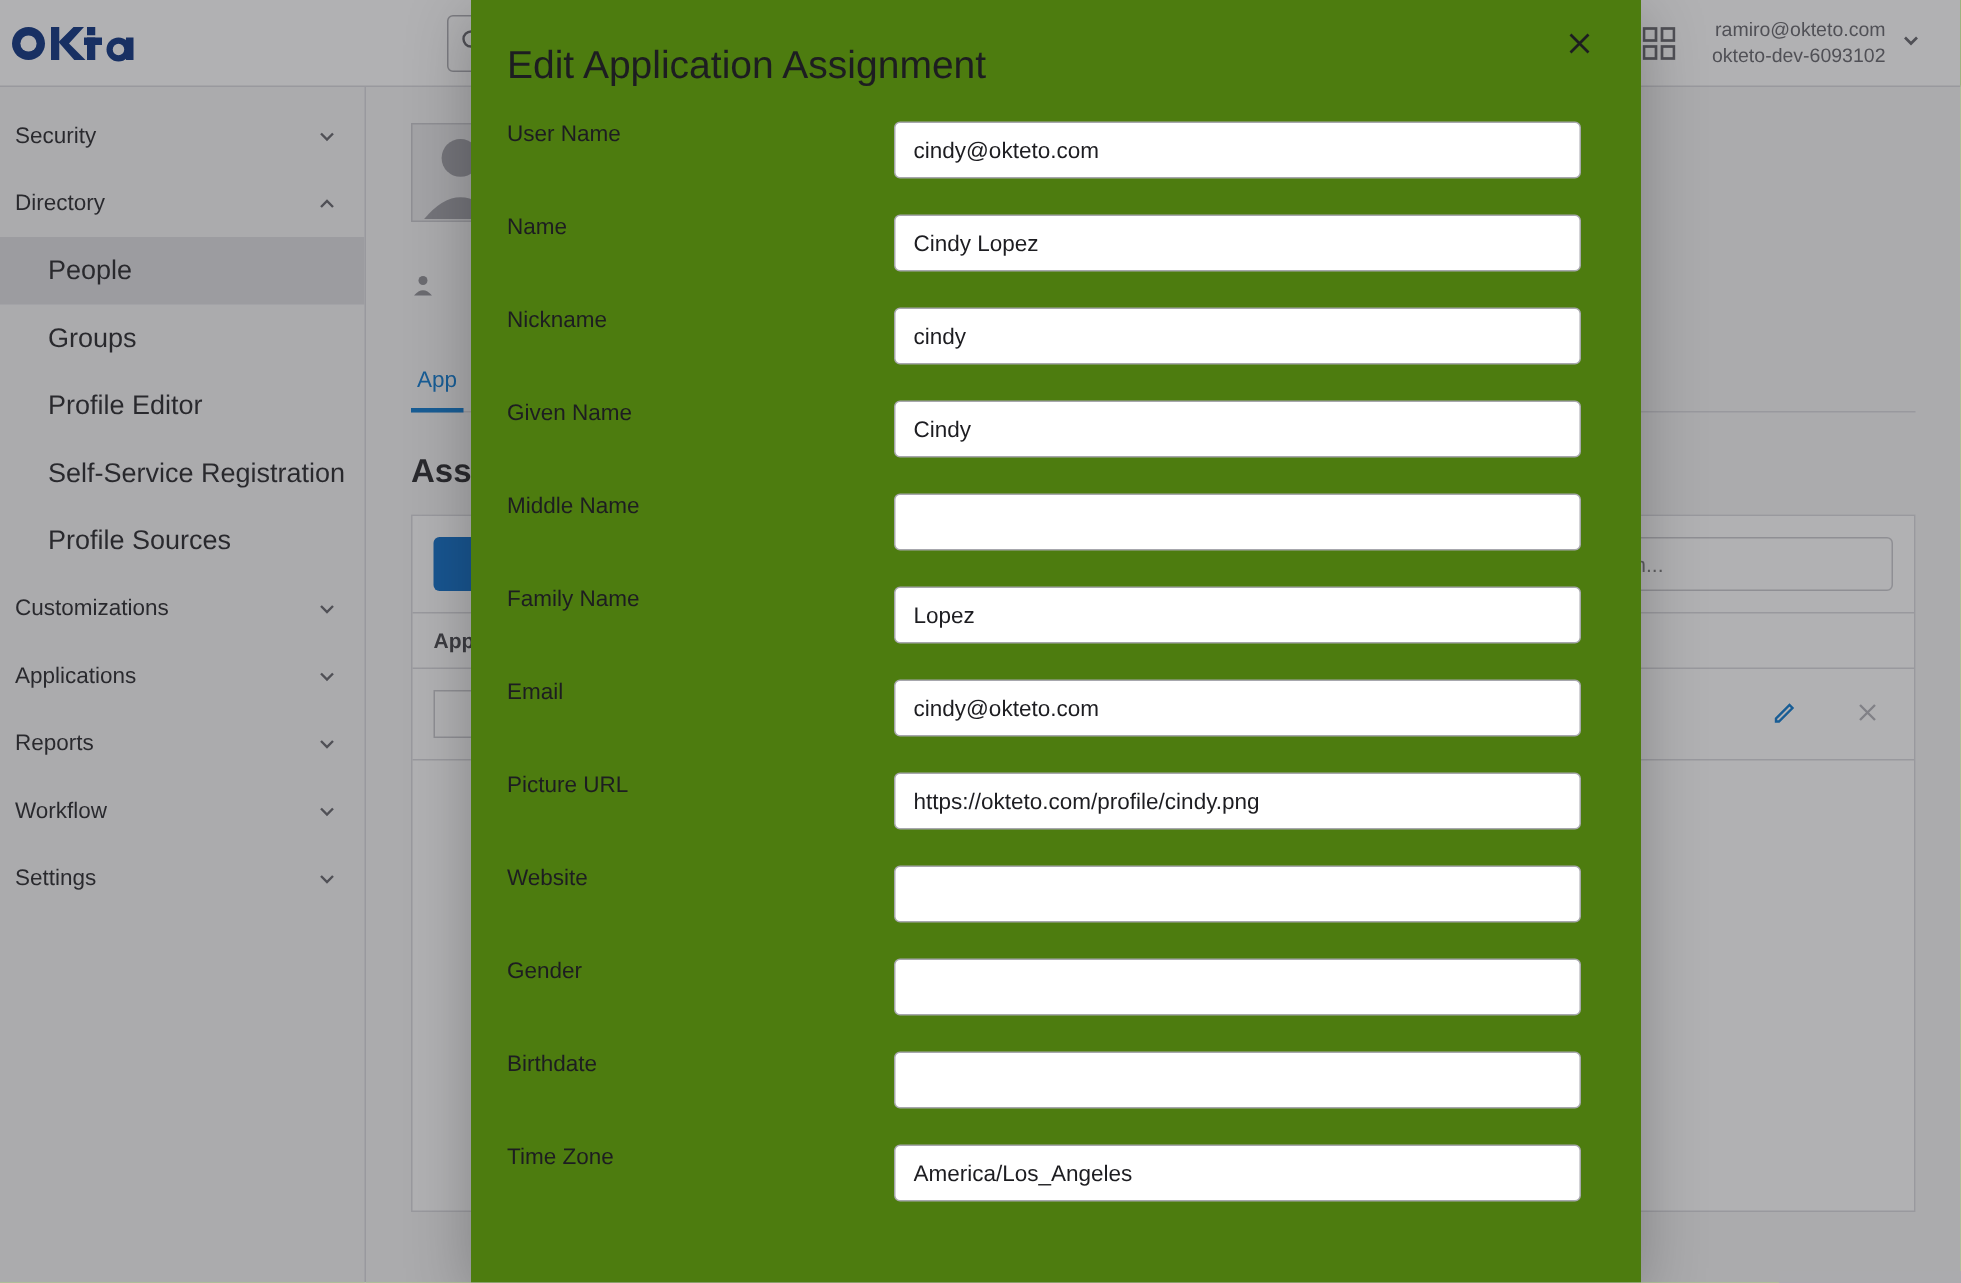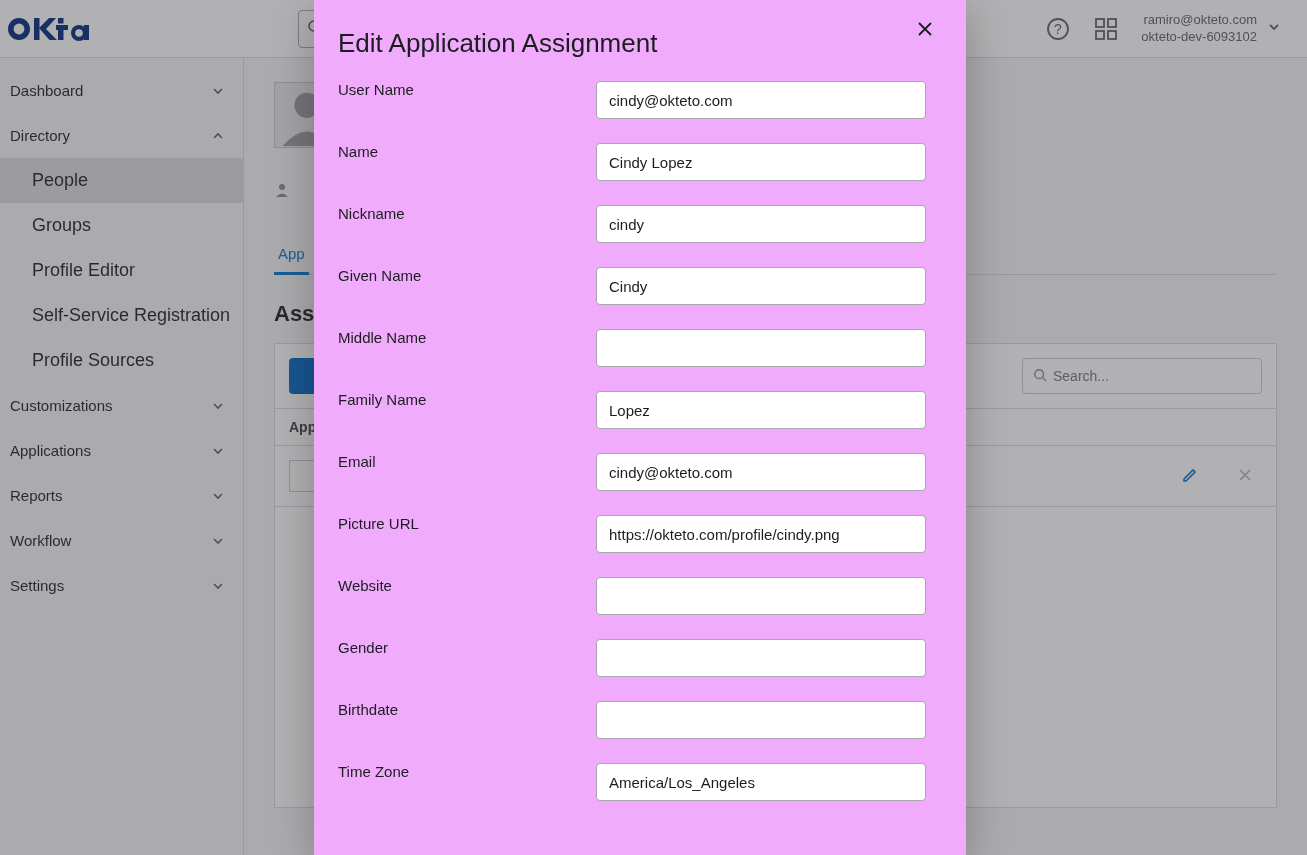--- a/index.html
+++ b/index.html
@@ -214,23 +214,23 @@
   
   .backdrop {
     position: absolute;
     inset: 0;
     background: rgba(60,60,65,0.40);
   }
   .modal {
     position: absolute;
     top: 0;
     left: 314px;
-    width: 652px;
+    width: 780px;
     height: 855px;
-    background: #f0abfc;
+    background: #4d7c0f;
     display: flex;
     flex-direction: column;
     box-shadow: 0 10px 40px rgba(0,0,0,0.25);
   }
   .modal-scroll {
     overflow-y: auto;
     flex: 1;
     padding: 28px 40px 20px 24px;
   }
   .modal-title {
@@ -327,21 +327,21 @@
           </svg>
       </span>
     </div>
   </div>
 </div>
 
 <div class="shell">
 
   <div class="sidebar">
     <div class="nav-item">
-      <span>Dashboard</span>
+      <span>Security</span>
       <span class="chev"><svg width="14" height="14">
             <path d="M3 5 l4 4 l4 -4" fill="none" stroke="#5e5e64" stroke-width="1.6"></path>
           </svg></span>
     </div>
     <div class="nav-item">
       <span>Directory</span>
       <span class="chev"><svg width="14" height="14">
             <path d="M3 9 l4 -4 l4 4" fill="none" stroke="#5e5e64" stroke-width="1.6"></path>
           </svg></span>
     </div>

